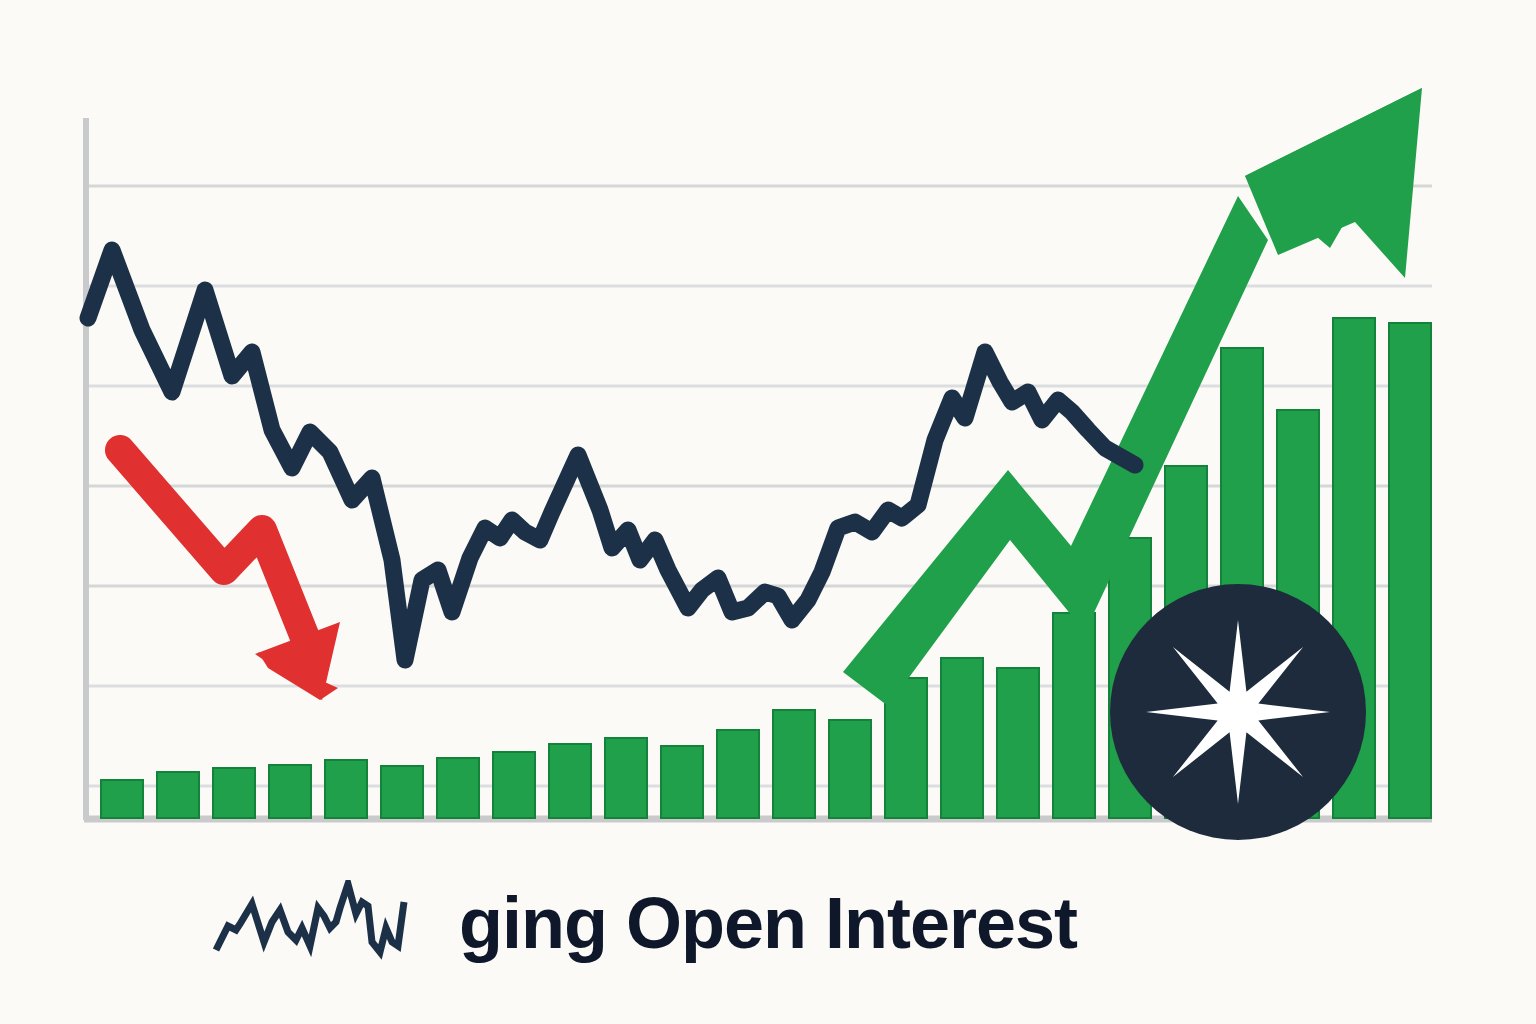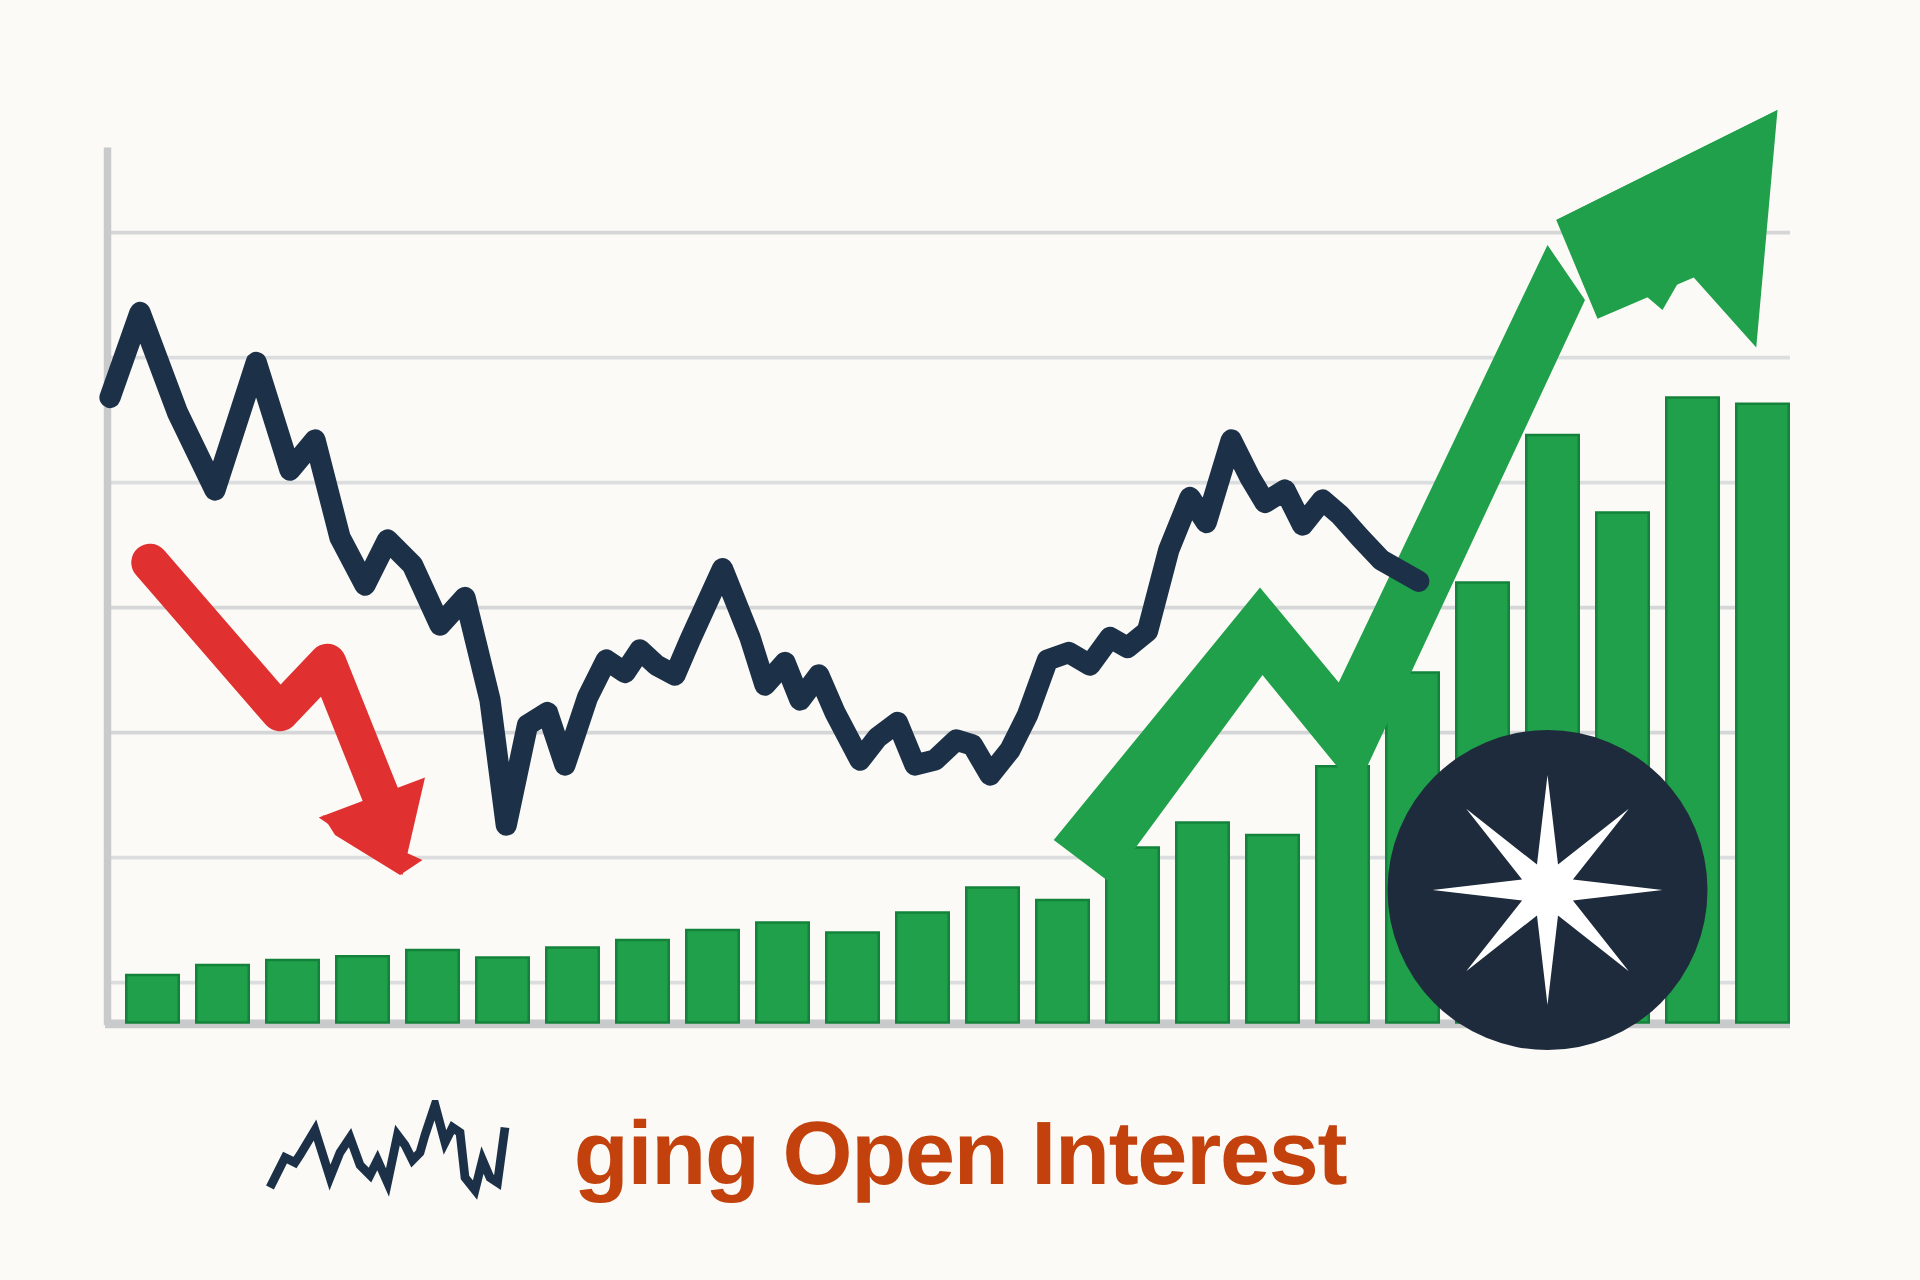--- a/index.html
+++ b/index.html
@@ -34,21 +34,21 @@
     display: flex;
     align-items: center;
     justify-content: center;
     pointer-events: none;
   }
   #caption-text {
     font-family: "Liberation Sans", sans-serif;
     font-weight: bold;
     font-size: 72px;
     letter-spacing: -1px;
-    color: #c2410c;
+    color: #0f172a;
     white-space: nowrap;
     line-height: 1;
   }
   #caption-spark {
     position: absolute;
     left: 212px;
     top: 880px;
     width: 200px;
     height: 90px;
   }

